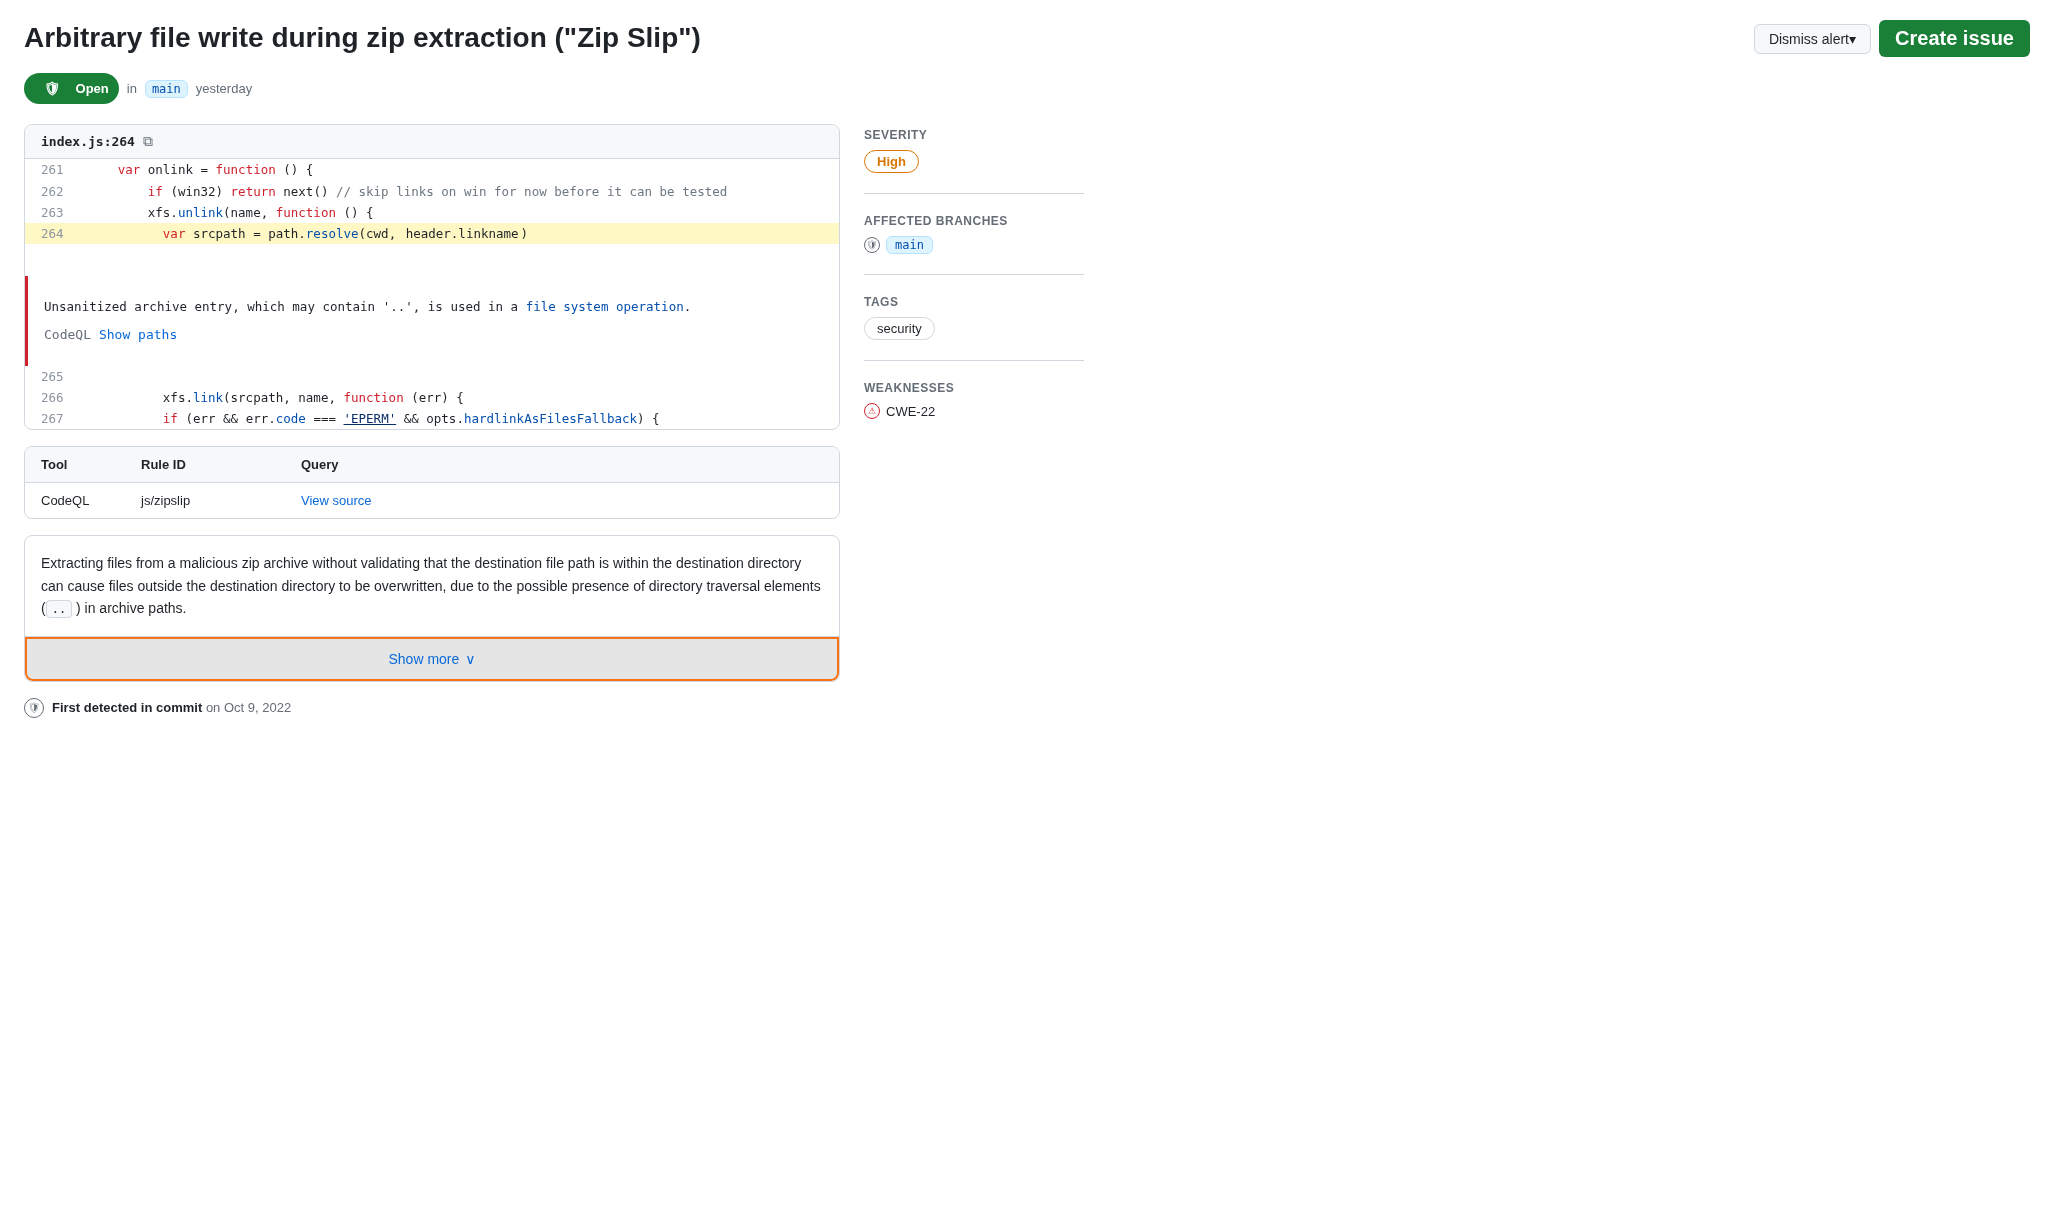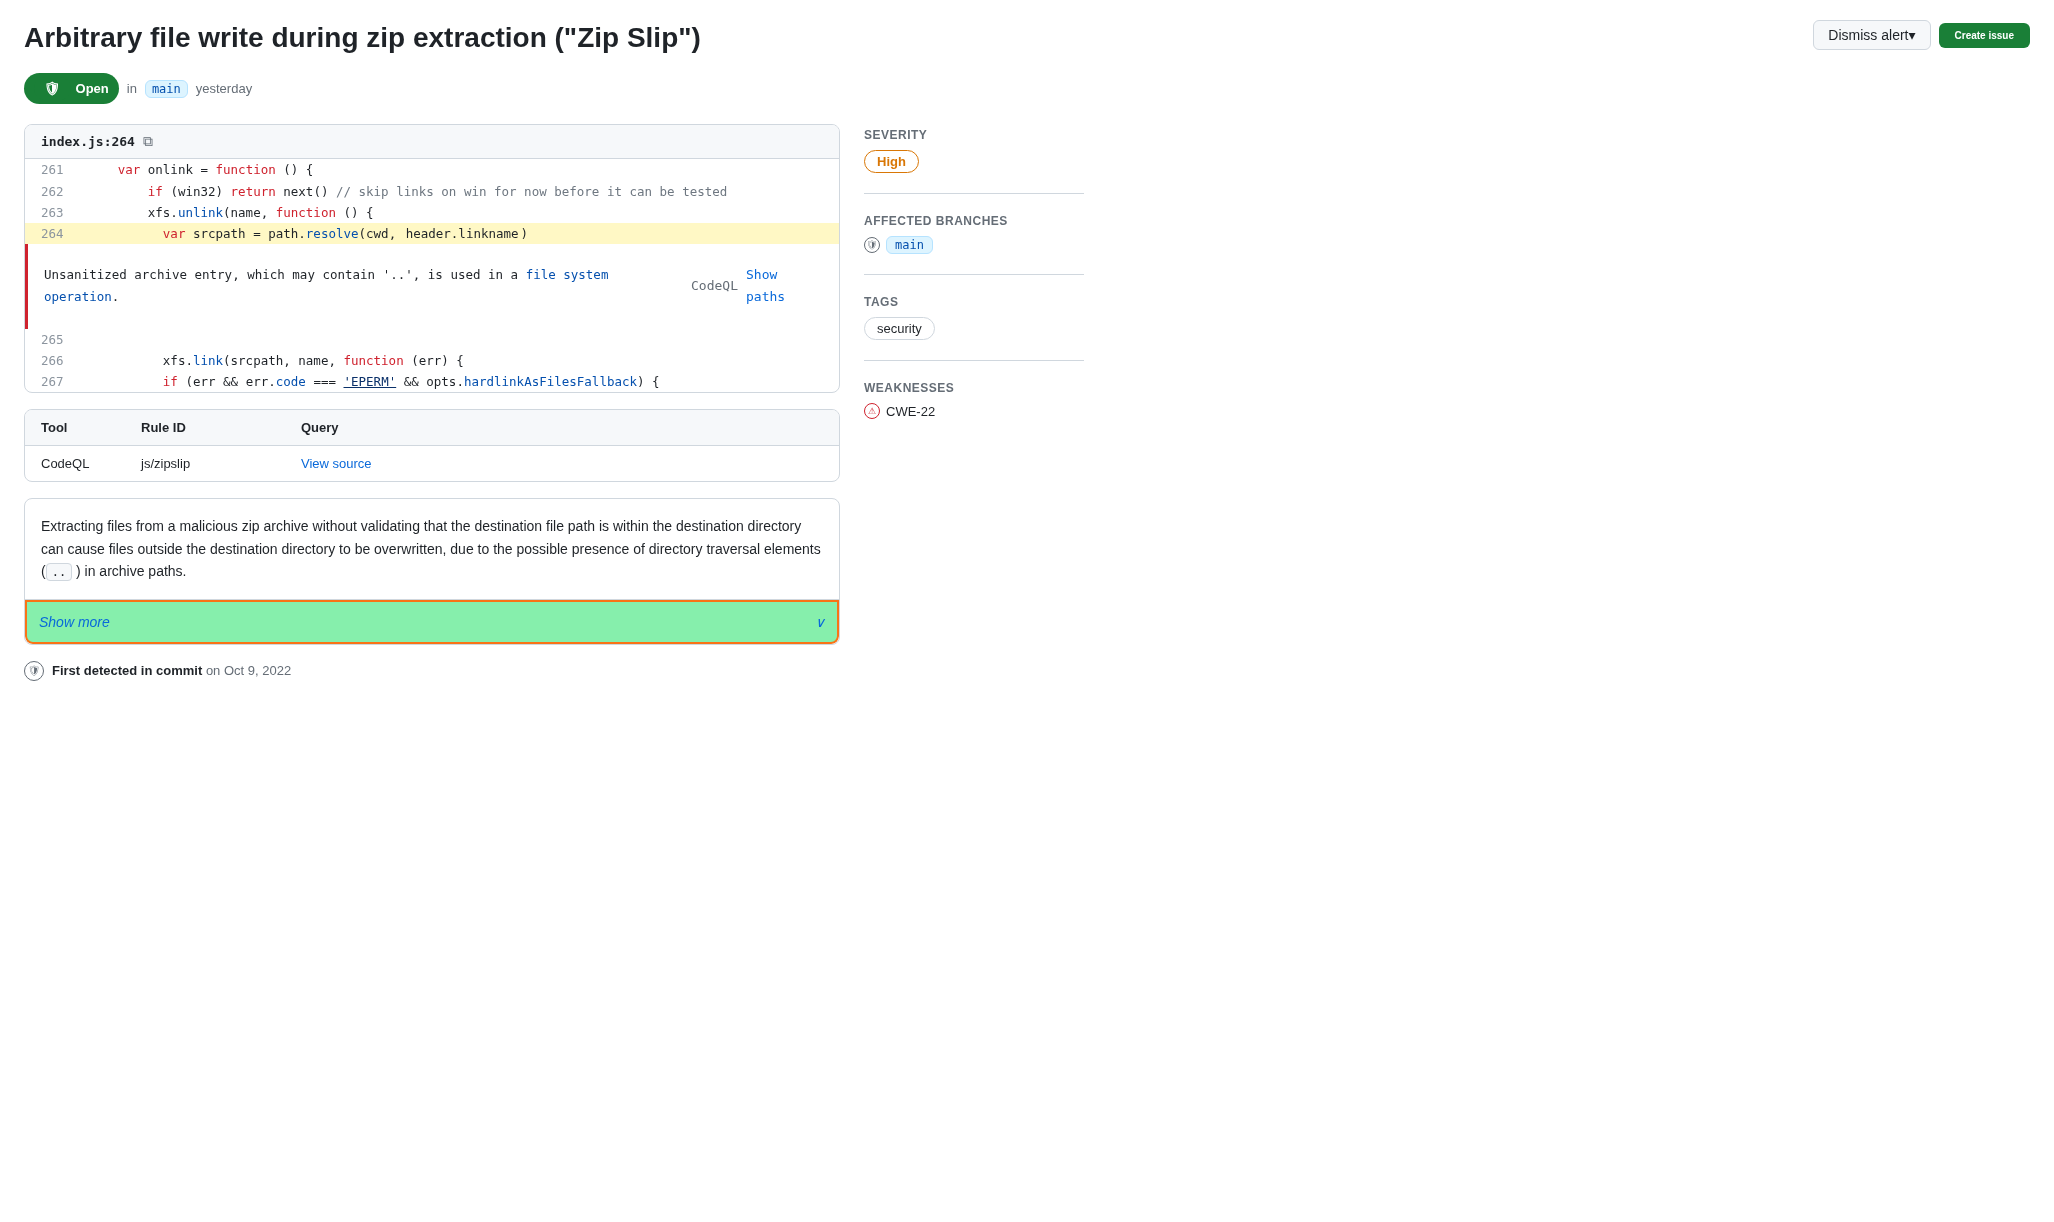--- a/index.html
+++ b/index.html
@@ -92,21 +92,21 @@
       font-size: 14px;
       cursor: pointer;
       font-weight: 500;
     }
     .btn-create {
       background: #1a7f37;
       color: #fff;
       border: none;
       border-radius: 6px;
       padding: 7px 16px;
-      font-size: 10px;
+      font-size: 20px;
       font-weight: 600;
       cursor: pointer;
     }
 
     
     .code-container {
       border: 1px solid #d0d7de;
       border-radius: 8px;
       margin-bottom: 16px;
       overflow: hidden;
@@ -157,22 +157,23 @@
       background: #fff8c5;
     }
     .line-highlighted .line-number {
       background: #fff8c5;
     }
     .alert-block {
       border-left: 3px solid #cf222e;
       padding: 20px 16px;
       background: #fff;
       display: flex;
-      flex-direction: row;
+      flex-direction: column;
       gap: 6px;
+      margin-top: 32px;
     }
     .alert-text {
       font-family: ui-monospace, SFMono-Regular, monospace;
       font-size: 12.5px;
       color: #1f2328;
     }
     .alert-meta {
       display: flex;
       align-items: center;
       gap: 8px;
@@ -242,33 +243,32 @@
       font-family: ui-monospace, SFMono-Regular, monospace;
       background: #f6f8fa;
       border: 1px solid #d0d7de;
       border-radius: 4px;
       padding: 1px 5px;
       font-size: 12px;
     }
     .show-more-btn {
       display: flex;
       align-items: center;
-      justify-content: space-between;
+      justify-content: center;
       gap: 6px;
       width: 100%;
       padding: 12px;
-      background: #86efac;
+      background: #e5e5e5;
       border: none;
       border: 2px solid #f97316;
       border-radius: 0 0 8px 8px;
       color: #0969da;
       font-size: 14px;
       cursor: pointer;
       font-weight: 500;
-      font-style: italic;
     }
 
     
     .commit-line {
       display: flex;
       align-items: center;
       gap: 8px;
       margin-top: 16px;
       font-size: 13px;
       color: #656d76;

